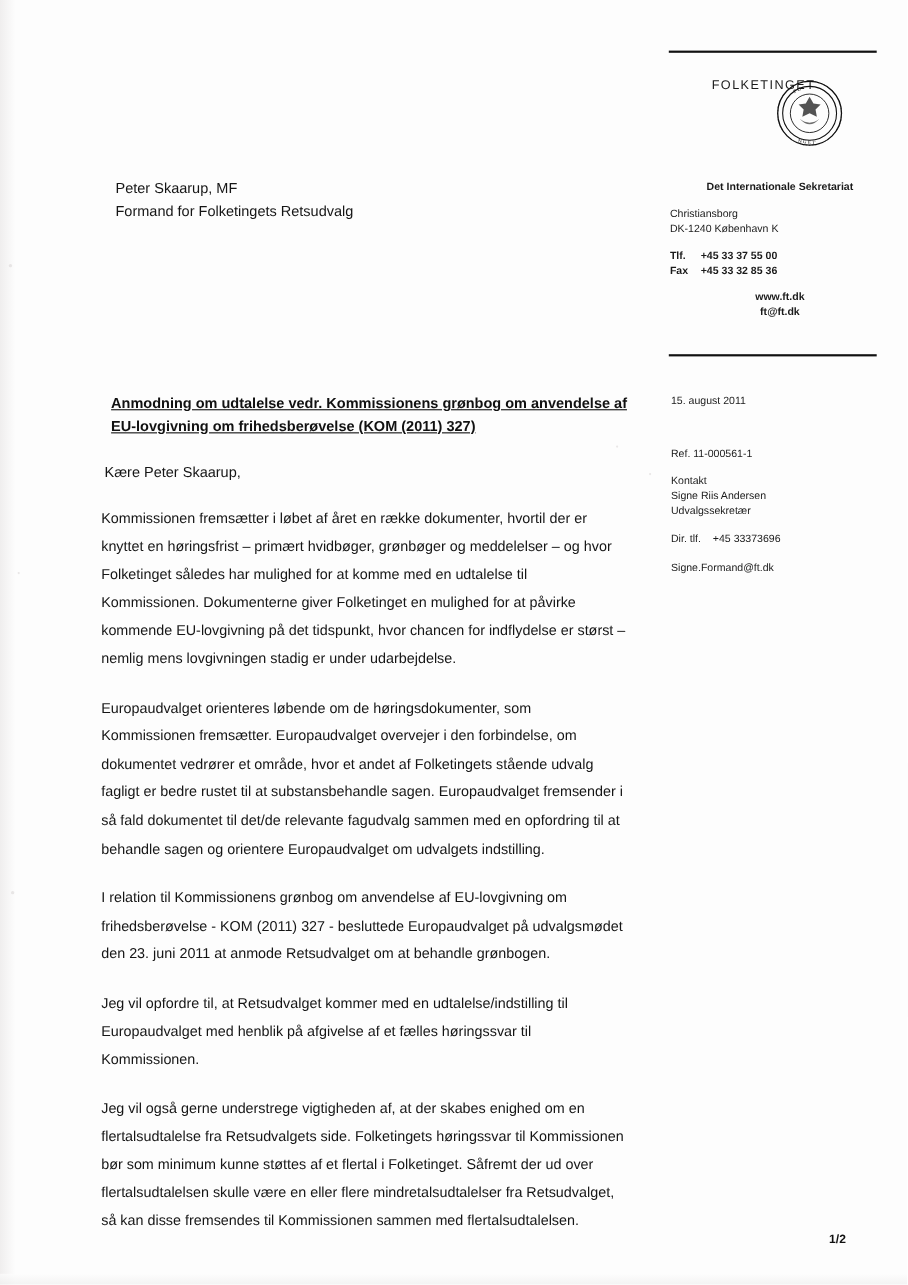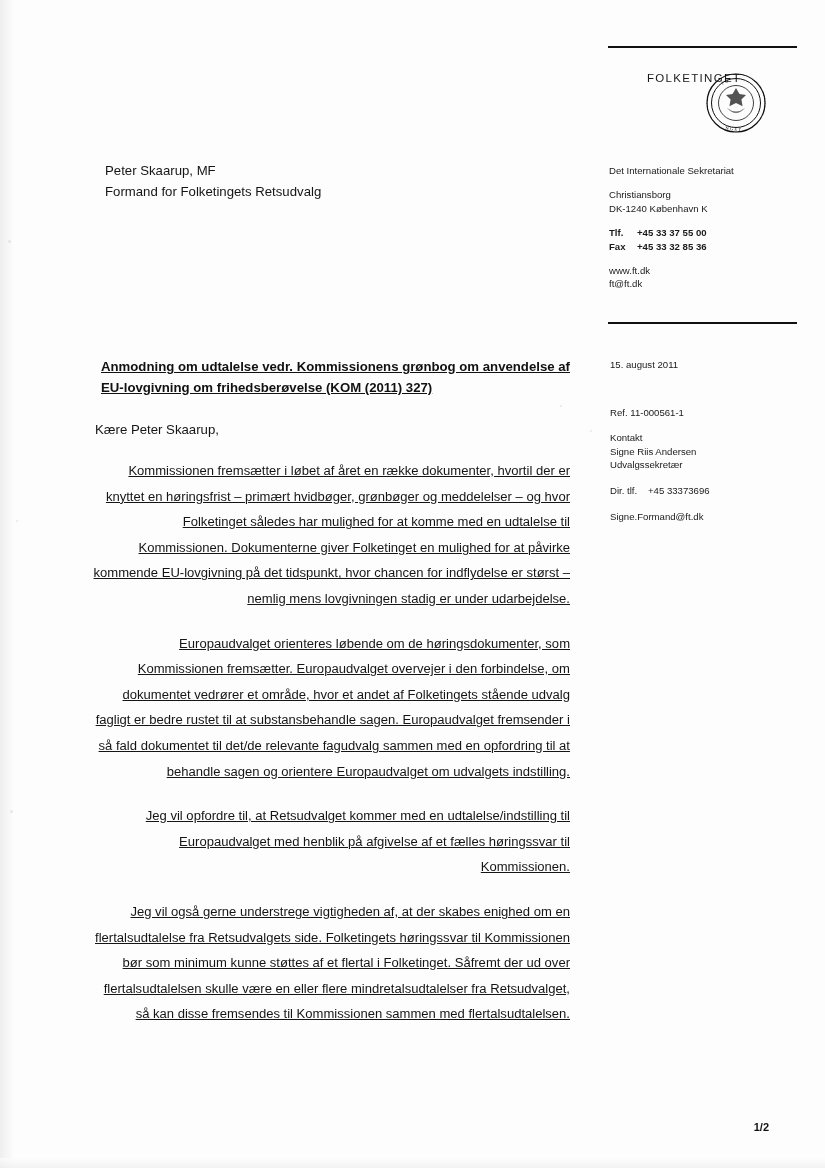--- a/index.html
+++ b/index.html
@@ -75,21 +75,21 @@
   
   .info-col {
     position: absolute;
     left: 609px;
     top: 164px;
     width: 200px;
     font-size: 9.6px;
     line-height: 13.4px;
     color: #1a1a1a;
   }
-  .info-col .bold { font-weight: normal; }
+  .info-col .bold { font-weight: bold; text-align: center; }
   .info-block { margin-bottom: 11px; }
   .tel-row { display: flex; }
   .tel-row .lbl { width: 28px; font-weight: bold; }
   .tel-row .val { font-weight: bold; text-align: right; }
 
   .mid-rule {
     position: absolute;
     left: 608px;
     top: 322px;
     width: 189px;
@@ -133,22 +133,21 @@
     position: absolute;
     left: 92px;
     top: 458px;
     width: 478px;
     font-size: 13.05px;
     line-height: 25.6px;
     color: #151515;
   }
   .body-text p {
     margin: 0 0 19px 0;
-    text-align: right;
-    text-decoration: underline;
+    text-align: left;
   }
   .body-text p:last-child { margin-bottom: 0; }
 
   .page-number {
     position: absolute;
     right: 56px;
     bottom: 35px;
     font-size: 11px;
     font-weight: bold;
     color: #111;
@@ -243,19 +242,20 @@
     <div>Signe.Formand@ft.dk</div>
   </div>
 
   <div class="doc-title">Anmodning om udtalelse vedr. Kommissionens grønbog om anvendelse af EU-lovgivning om frihedsberøvelse (KOM (2011) 327)</div>
 
   <div class="salutation">Kære Peter Skaarup,</div>
 
   <div class="body-text">
     <p>Kommissionen fremsætter i løbet af året en række dokumenter, hvortil der er knyttet en høringsfrist – primært hvidbøger, grønbøger og meddelelser – og hvor Folketinget således har mulighed for at komme med en udtalelse til Kommissionen. Dokumenterne giver Folketinget en mulighed for at påvirke kommende EU-lovgivning på det tidspunkt, hvor chancen for indflydelse er størst – nemlig mens lovgivningen stadig er under udarbejdelse.</p>
     <p>Europaudvalget orienteres løbende om de høringsdokumenter, som Kommissionen fremsætter. Europaudvalget overvejer i den forbindelse, om dokumentet vedrører et område, hvor et andet af Folketingets stående udvalg fagligt er bedre rustet til at substansbehandle sagen. Europaudvalget fremsender i så fald dokumentet til det/de relevante fagudvalg sammen med en opfordring til at behandle sagen og orientere Europaudvalget om udvalgets indstilling.</p>
+    <p>I relation til Kommissionens grønbog om anvendelse af EU-lovgivning om frihedsberøvelse - KOM (2011) 327 - besluttede Europaudvalget på udvalgsmødet den 23. juni 2011 at anmode Retsudvalget om at behandle grønbogen.</p>
     <p>Jeg vil opfordre til, at Retsudvalget kommer med en udtalelse/indstilling til Europaudvalget med henblik på afgivelse af et fælles høringssvar til Kommissionen.</p>
     <p>Jeg vil også gerne understrege vigtigheden af, at der skabes enighed om en flertalsudtalelse fra Retsudvalgets side. Folketingets høringssvar til Kommissionen bør som minimum kunne støttes af et flertal i Folketinget. Såfremt der ud over flertalsudtalelsen skulle være en eller flere mindretalsudtalelser fra Retsudvalget, så kan disse fremsendes til Kommissionen sammen med flertalsudtalelsen.</p>
   </div>
 
   <div class="page-number">1/2</div>
 
 </div>
 
 </body></html>

